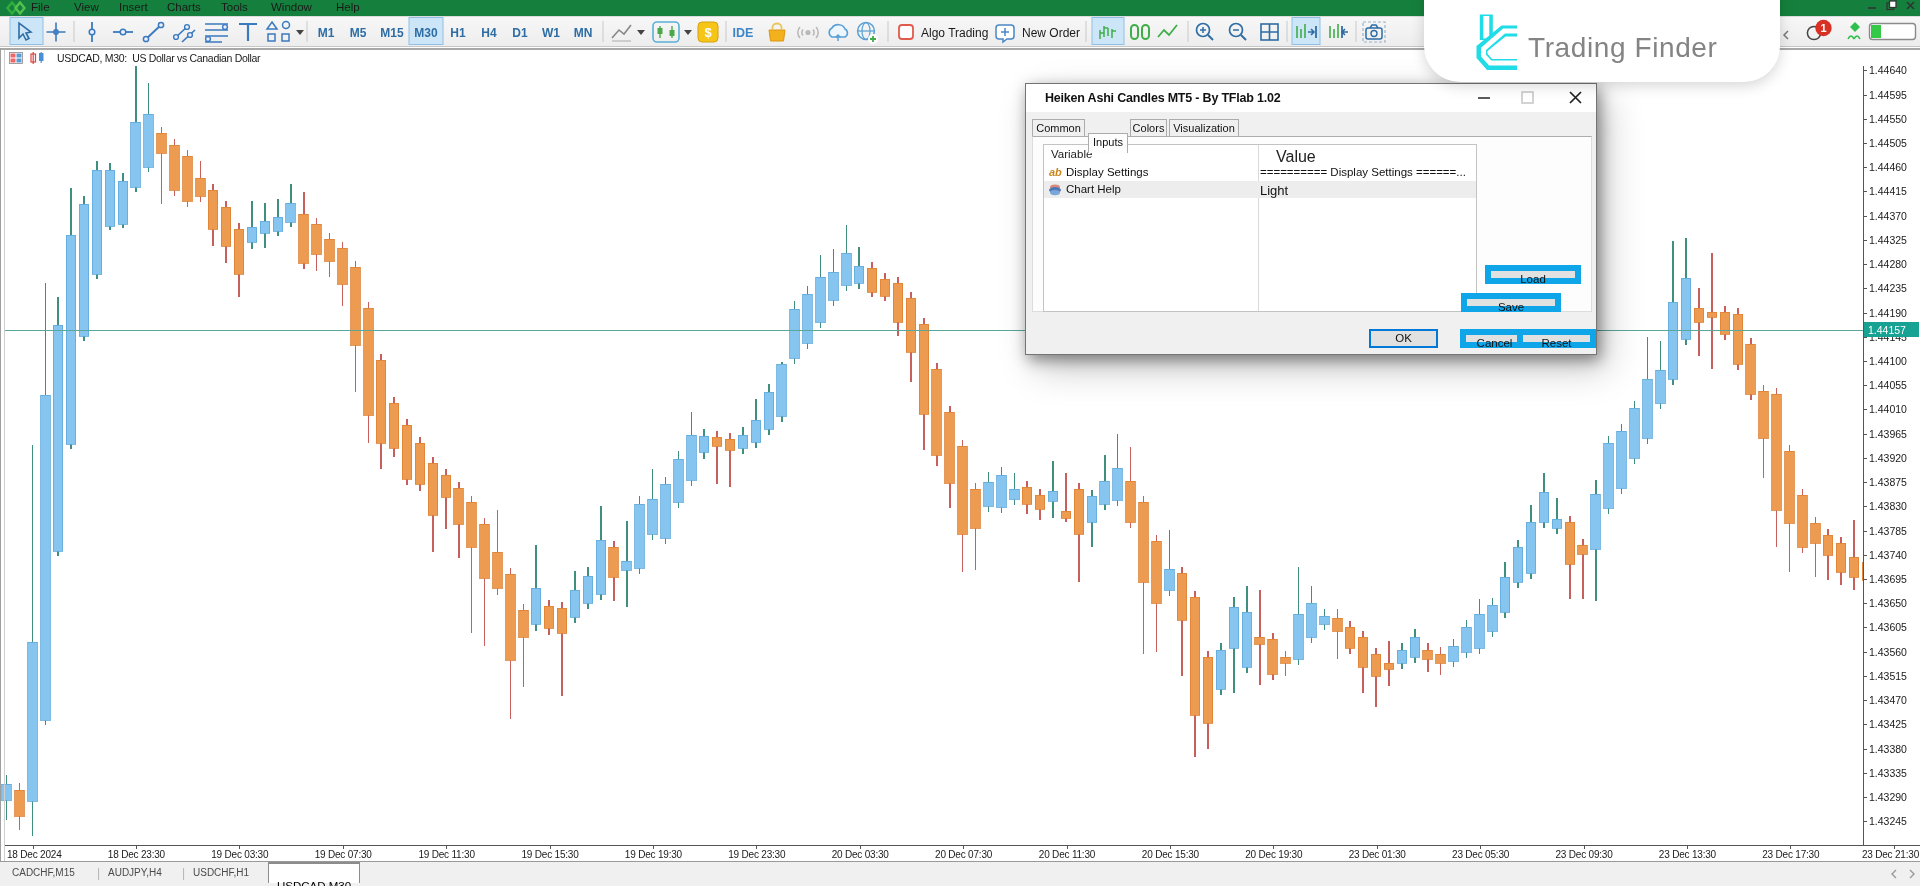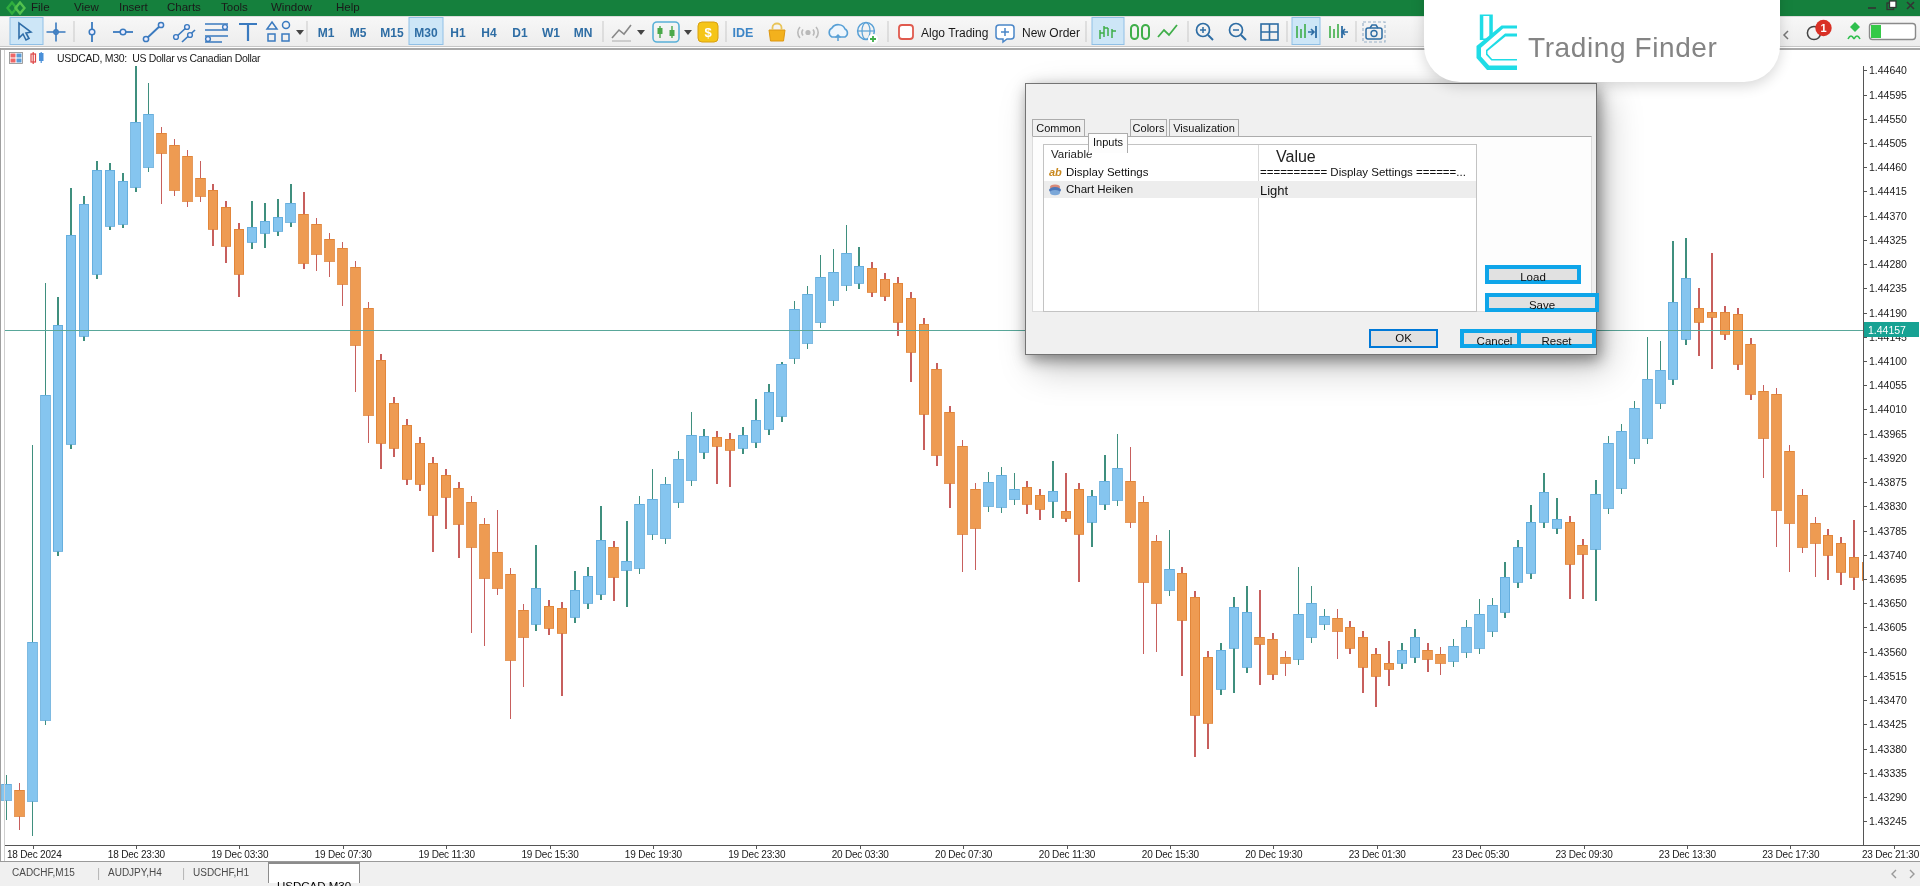--- a/index.html
+++ b/index.html
@@ -20,21 +20,21 @@
 .dlg .title{position:absolute;left:0;top:0;right:0;height:28px;background:#fff}
 .dlg .title .tx{position:absolute;left:19px;top:7px;font-size:12.5px;font-weight:700;letter-spacing:-0.2px;color:#111}
 .dlg .tabs{position:absolute;left:6px;top:33px;height:19px}
 .dlg .tab{position:absolute;top:2px;height:17px;background:#f0f0f0;border:1px solid #acacac;
  border-bottom:none;font-size:11px;color:#111;text-align:center;padding-top:2px}
 .dlg .tab.act{top:16px;height:20px;background:#fdfdfd;z-index:3}
 .dlg .page{position:absolute;left:6px;top:52px;width:560px;height:176px;background:#fdfdfd;
  border:1px solid #dcdcdc;border-top:1px solid #acacac}
 .dlg .grid{position:absolute;left:10px;top:7px;width:434px;height:168px;background:#fff;border:1px solid #c3c3c3}
 .dlg .grid div{white-space:nowrap;overflow:hidden}
-.btn{position:absolute;background:#e1e1e1;border:4px solid #0ea5e9;font-size:11.5px;color:#111;
+.btn{position:absolute;background:#e1e1e1;border:6px solid #0ea5e9;font-size:11.5px;color:#111;
  text-align:center;line-height:17px}
 #blob{position:absolute;left:1424px;top:-26px;width:356px;height:108px;background:#fff;
  border-radius:0 0 36px 36px;box-shadow:0 4px 14px rgba(0,0,0,0.16)}
 #tf-text{position:absolute;left:1528px;top:32px;font-size:28px;color:#848484;letter-spacing:0.6px}
 #tabbar{position:absolute;left:0;top:861px;width:1920px;height:25px;background:#f0f0f0;border-top:1px solid #9a9a9a}
 #tabbar .itab{position:absolute;top:5px;font-size:10px;color:#4a4a4a}
 #tabbar .sep{position:absolute;top:4px;color:#b5b5b5;font-size:12px}
 #tabbar .atab{position:absolute;left:268px;top:0px;width:92px;height:21px;background:#fff;
  border:1px solid #8c8c8c;border-top:2px solid #8c8c8c;border-bottom:none;color:#000;
  font-size:11.5px;text-align:center;padding-top:16px}
@@ -589,45 +589,53 @@
     <rect x="7.5" y="6.5" width="5" height="4" fill="#5b9bd5"></rect>
  <rect x="22" y="2" width="4.5" height="8" fill="none" stroke="#d44" stroke-width="1.2"></rect>
  <line x1="24.2" y1="0" x2="24.2" y2="12" stroke="#d44" stroke-width="1.2"></line>
  <rect x="30" y="1" width="4.5" height="8" fill="#4a90d9"></rect>
  <line x1="32.2" y1="0" x2="32.2" y2="11" stroke="#4a90d9" stroke-width="1.2"></line>
 </svg>
 <div id="leftedge"></div>
 <div id="leftedge2"></div>
 
 <div class="dlg">
+ <div class="title">
+      <div class="tx">Heiken Ashi Candles MT5 - By TFlab 1.02</div>
+  <svg class="abs" style="left:444px;top:6px" width="116" height="16" viewBox="0 0 116 16">
+   <line x1="8" y1="8" x2="20" y2="8" stroke="#333" stroke-width="1.6"></line>
+   <rect x="52" y="2" width="11" height="11" fill="none" stroke="#c9c9c9" stroke-width="1.6"></rect>
+   <path d="M100 2 L111 13 M111 2 L100 13" stroke="#222" stroke-width="1.7"></path>
+  </svg>
+ </div>
  <div class="tabs">
   <div class="tab" style="left:0px;width:53px">Common</div>
   <div class="tab act" style="left:56px;width:40px">Inputs</div>
   <div class="tab" style="left:98px;width:37px">Colors</div>
   <div class="tab" style="left:137px;width:70px">Visualization</div>
  </div>
  <div class="page">
   <div class="grid">
    <div class="abs" style="left:7px;top:3px;font-size:11.5px;color:#222">Variable</div>
    <div class="abs" style="left:232px;top:3px;font-size:16px;color:#222">Value</div>
    <div class="abs" style="left:214px;top:0;width:1px;height:166px;background:#d9d9d9"></div>
    <div class="abs" style="left:0;top:36px;width:432px;height:17px;background:#ededed"></div>
    <div class="abs" style="left:5px;top:21px;font-size:11px;font-weight:700;color:#c8881e;font-style:italic">ab</div>
    <div class="abs" style="left:22px;top:21px;font-size:11.5px;color:#111">Display Settings</div>
    <div class="abs" style="left:216px;top:21px;width:216px;font-size:11.5px;color:#111">========== Display Settings ======...</div>
    <svg class="abs" style="left:4px;top:38px" width="14" height="13" viewBox="0 0 14 13">
     <ellipse cx="7" cy="4" rx="5" ry="2.6" fill="#d98b7a"></ellipse>
     <ellipse cx="7" cy="7" rx="6" ry="3" fill="#4d77b8"></ellipse>
     <ellipse cx="7" cy="9.6" rx="5" ry="2.6" fill="#7ba7d8"></ellipse>
    </svg>
-   <div class="abs" style="left:22px;top:38px;font-size:11.5px;color:#111">Chart Heiken</div>
+   <div class="abs" style="left:22px;top:38px;font-size:11.5px;color:#111">Chart Help</div>
    <div class="abs" style="left:216px;top:38px;font-size:13px;color:#111">Light</div>
   </div>
   <div class="btn" style="left:452px;top:128px;width:96px;height:19px">Load</div>
-  <div class="btn" style="left:452px;top:156px;width:114px;height:19px">Save</div>
+  <div class="btn" style="left:428px;top:156px;width:100px;height:19px">Save</div>
  </div>
  <div class="btn" style="left:343px;top:245px;width:69px;height:19px;border:2px solid #0078d7;line-height:15px">OK</div>
  <div class="btn" style="left:434px;top:245px;width:69px;height:19px">Cancel</div>
  <div class="btn" style="left:491px;top:245px;width:79px;height:19px">Reset</div>
 </div>
 
 <div id="blob"></div>
 <svg class="abs" style="left:1470px;top:5px" width="70" height="70" viewBox="0 0 70 70">
  <g fill="none" stroke="#1fdce6" stroke-linejoin="miter" stroke-linecap="butt">
   <path d="M16.3 9.5 L16.3 35" stroke-width="13"></path>

